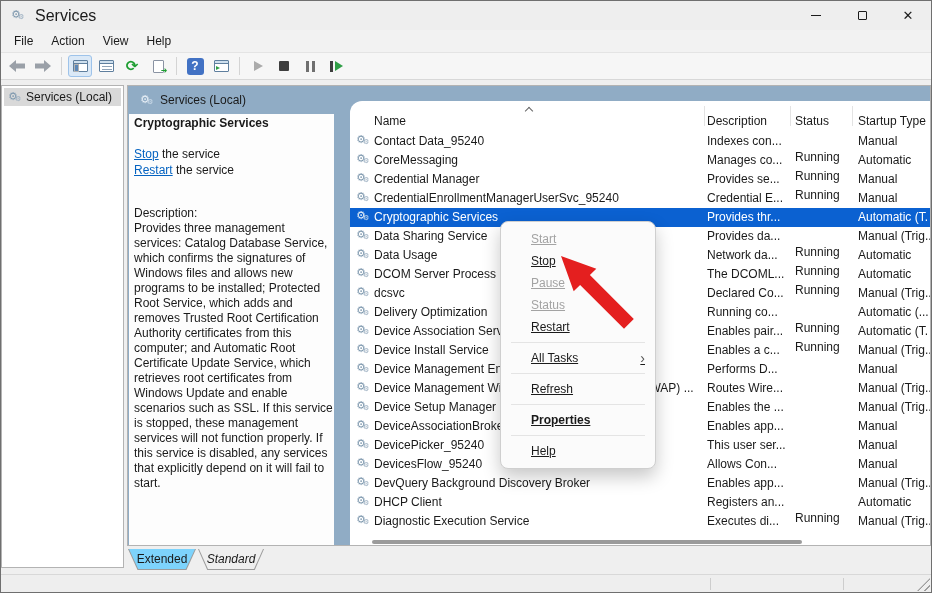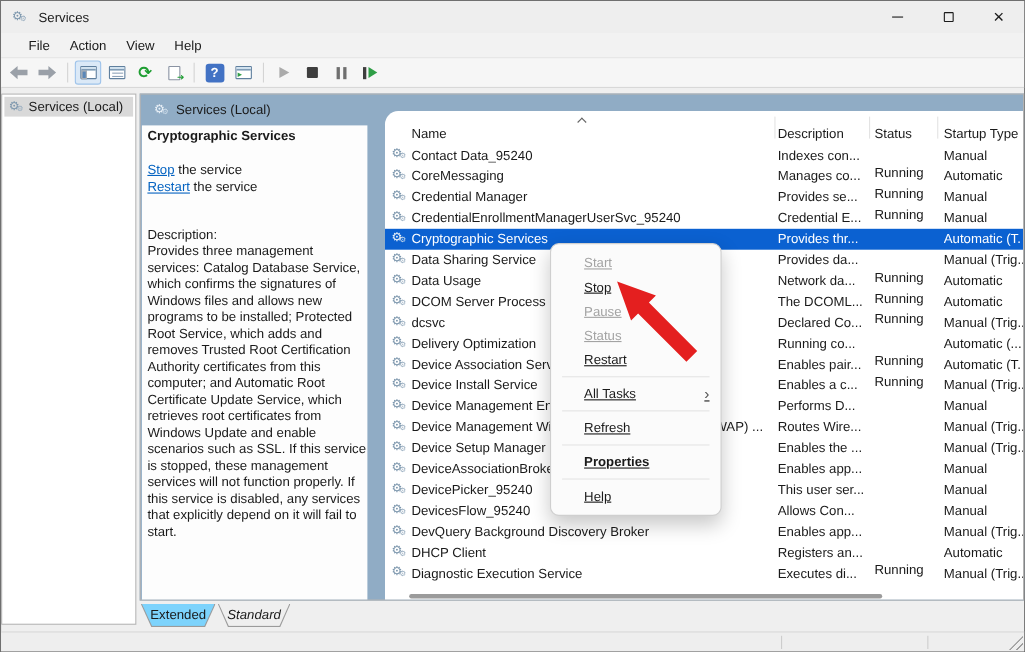--- a/index.html
+++ b/index.html
@@ -2,40 +2,40 @@
 <html><head>
 <meta charset="utf-8">
 <style>
   html,body{margin:0;padding:0;background:#cfcfcf;font-family:"Liberation Sans","DejaVu Sans",sans-serif;}
   *{box-sizing:border-box;}
   .window{position:relative;width:932px;height:593px;background:#efefef;overflow:hidden;
           box-shadow:inset 0 0 0 1px #6f6f6f;font-size:12px;color:#1a1a1a;}
 
   
   .titlebar{position:absolute;left:1px;top:1px;width:930px;height:29px;background:#eeeeee;display:flex;align-items:center;}
-  .titlebar .title{margin-left:10px;font-size:12px;}
+  .titlebar .title{margin-left:10px;font-size:16px;}
   .caption-btns{position:absolute;right:0;top:0;height:29px;display:flex;}
   .cap-btn{width:46px;height:29px;display:flex;align-items:center;justify-content:center;}
   .cap-min-glyph{width:10px;height:1px;background:#1b1b1b;}
   .cap-max-glyph{width:9px;height:9px;border:1px solid #1b1b1b;border-radius:1px;}
   .cap-close-glyph{font-size:13px;line-height:1;}
 
   
   .gear-duo{position:relative;display:inline-block;width:16px;height:15px;font-family:"DejaVu Sans",sans-serif;}
   .gear-duo .g1{position:absolute;left:0;top:0;font-size:12px;line-height:1;color:#7e98ae;}
   .gear-duo .g2{position:absolute;left:8px;top:6px;font-size:8px;line-height:1;color:#96abbe;}
   .gear-sm{width:14px;height:13px;}
   .gear-sm .g1{font-size:11px;}
   .gear-sm .g2{left:7px;top:5px;font-size:7px;}
   .gear-light .g1{color:#e9f0f7;}
   .gear-light .g2{color:#cfdeeb;}
 
   
   .menubar{position:absolute;left:1px;top:30px;width:930px;height:23px;background:#f2f2f2;
-           border-bottom:1px solid #e4e4e4;display:flex;align-items:center;padding-left:16px;}
+           border-bottom:1px solid #e4e4e4;display:flex;align-items:center;padding-left:4px;}
   .menubar .mitem{padding:3px 9px;}
 
   
   .toolbar{position:absolute;left:1px;top:53px;width:930px;height:27px;background:#f6f6f6;
            border-bottom:1px solid #d8d8d8;display:flex;align-items:center;padding-left:4px;gap:2px;}
   .tbtn{width:24px;height:22px;display:flex;align-items:center;justify-content:center;}
   .tb-active{background:#dbe9f7;border:1px solid #9ec3ea;border-radius:3px;}
   .tsep{width:1px;height:18px;background:#d4d4d4;margin:0 4px;}
   .winicon{width:15px;height:12px;border:1px solid #5f7f9e;background:#fff;position:relative;border-radius:1px;}
   .winicon .bar{position:absolute;left:0;top:0;width:100%;height:3px;background:#cfe0ee;border-bottom:1px solid #5f7f9e;}

